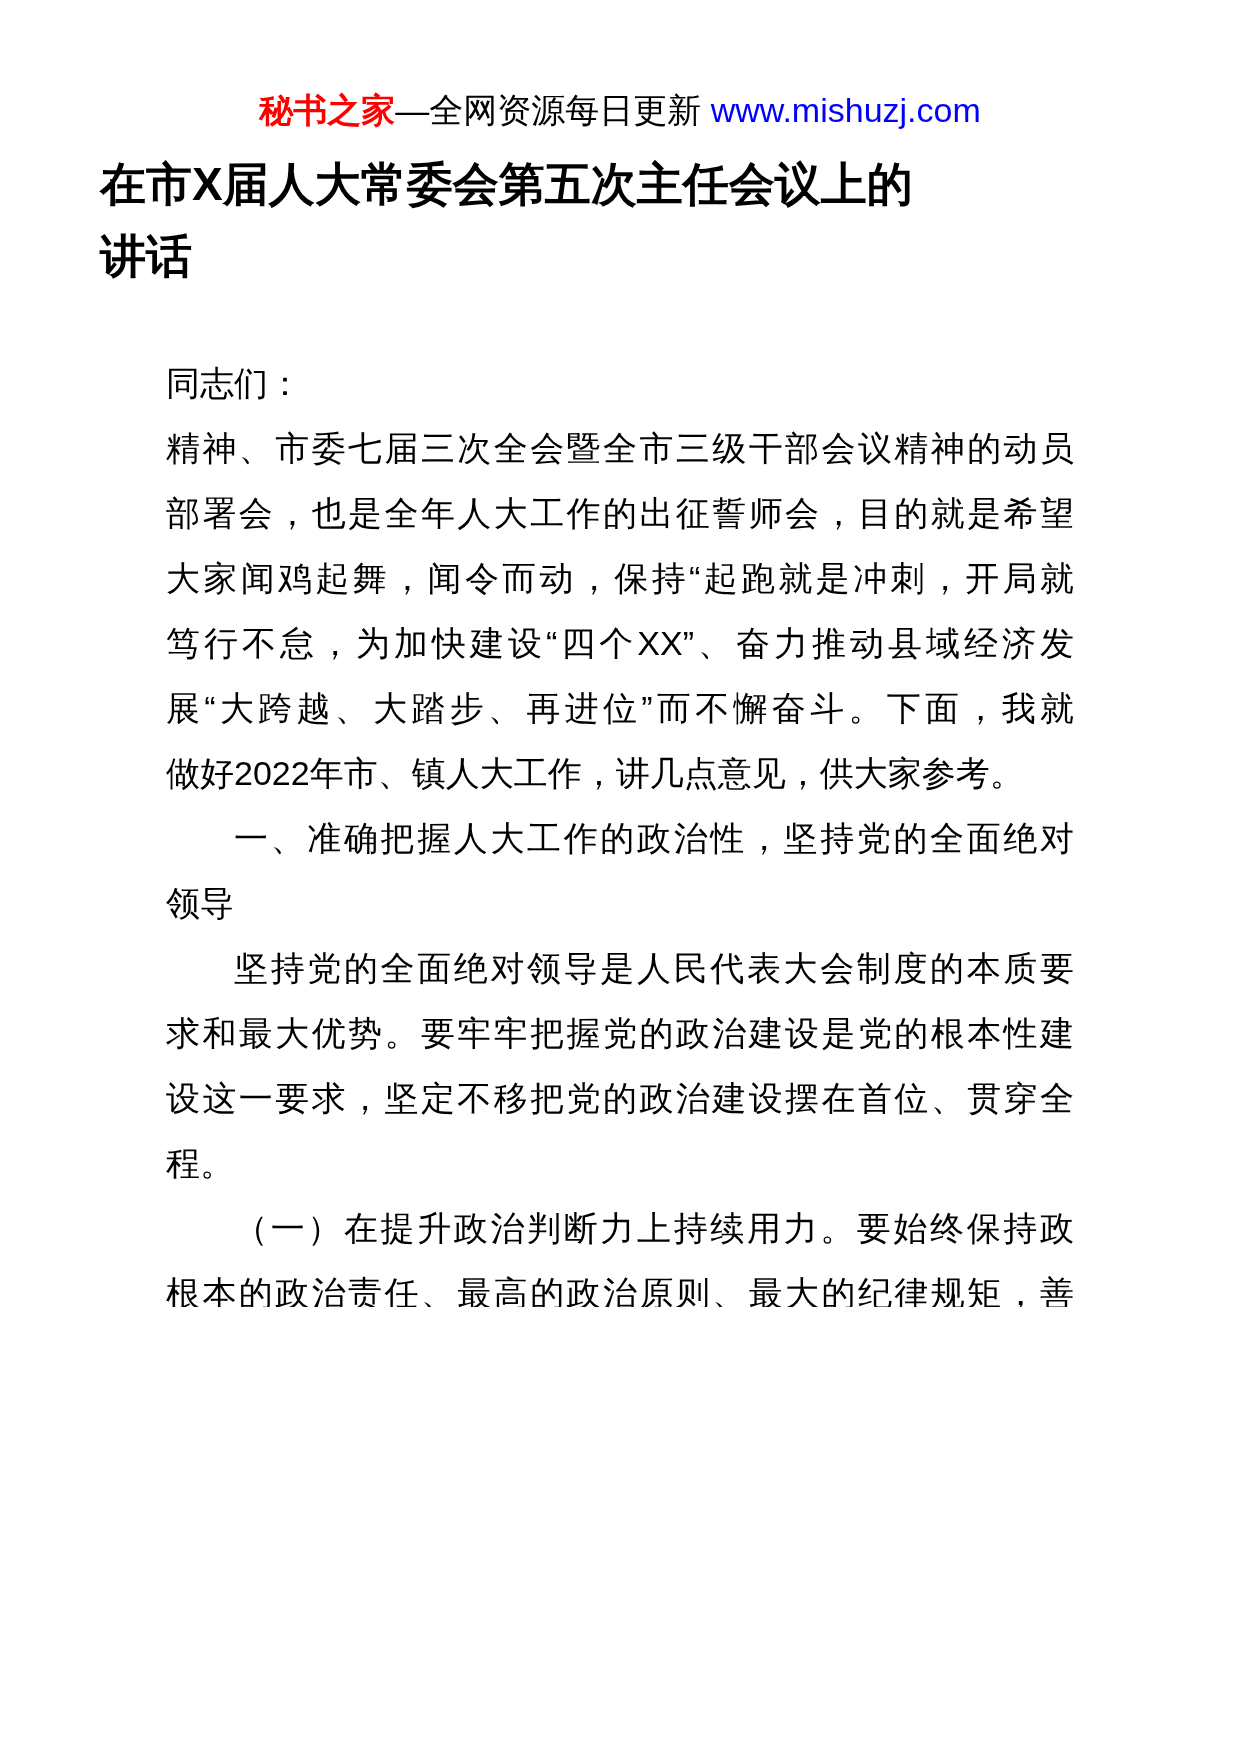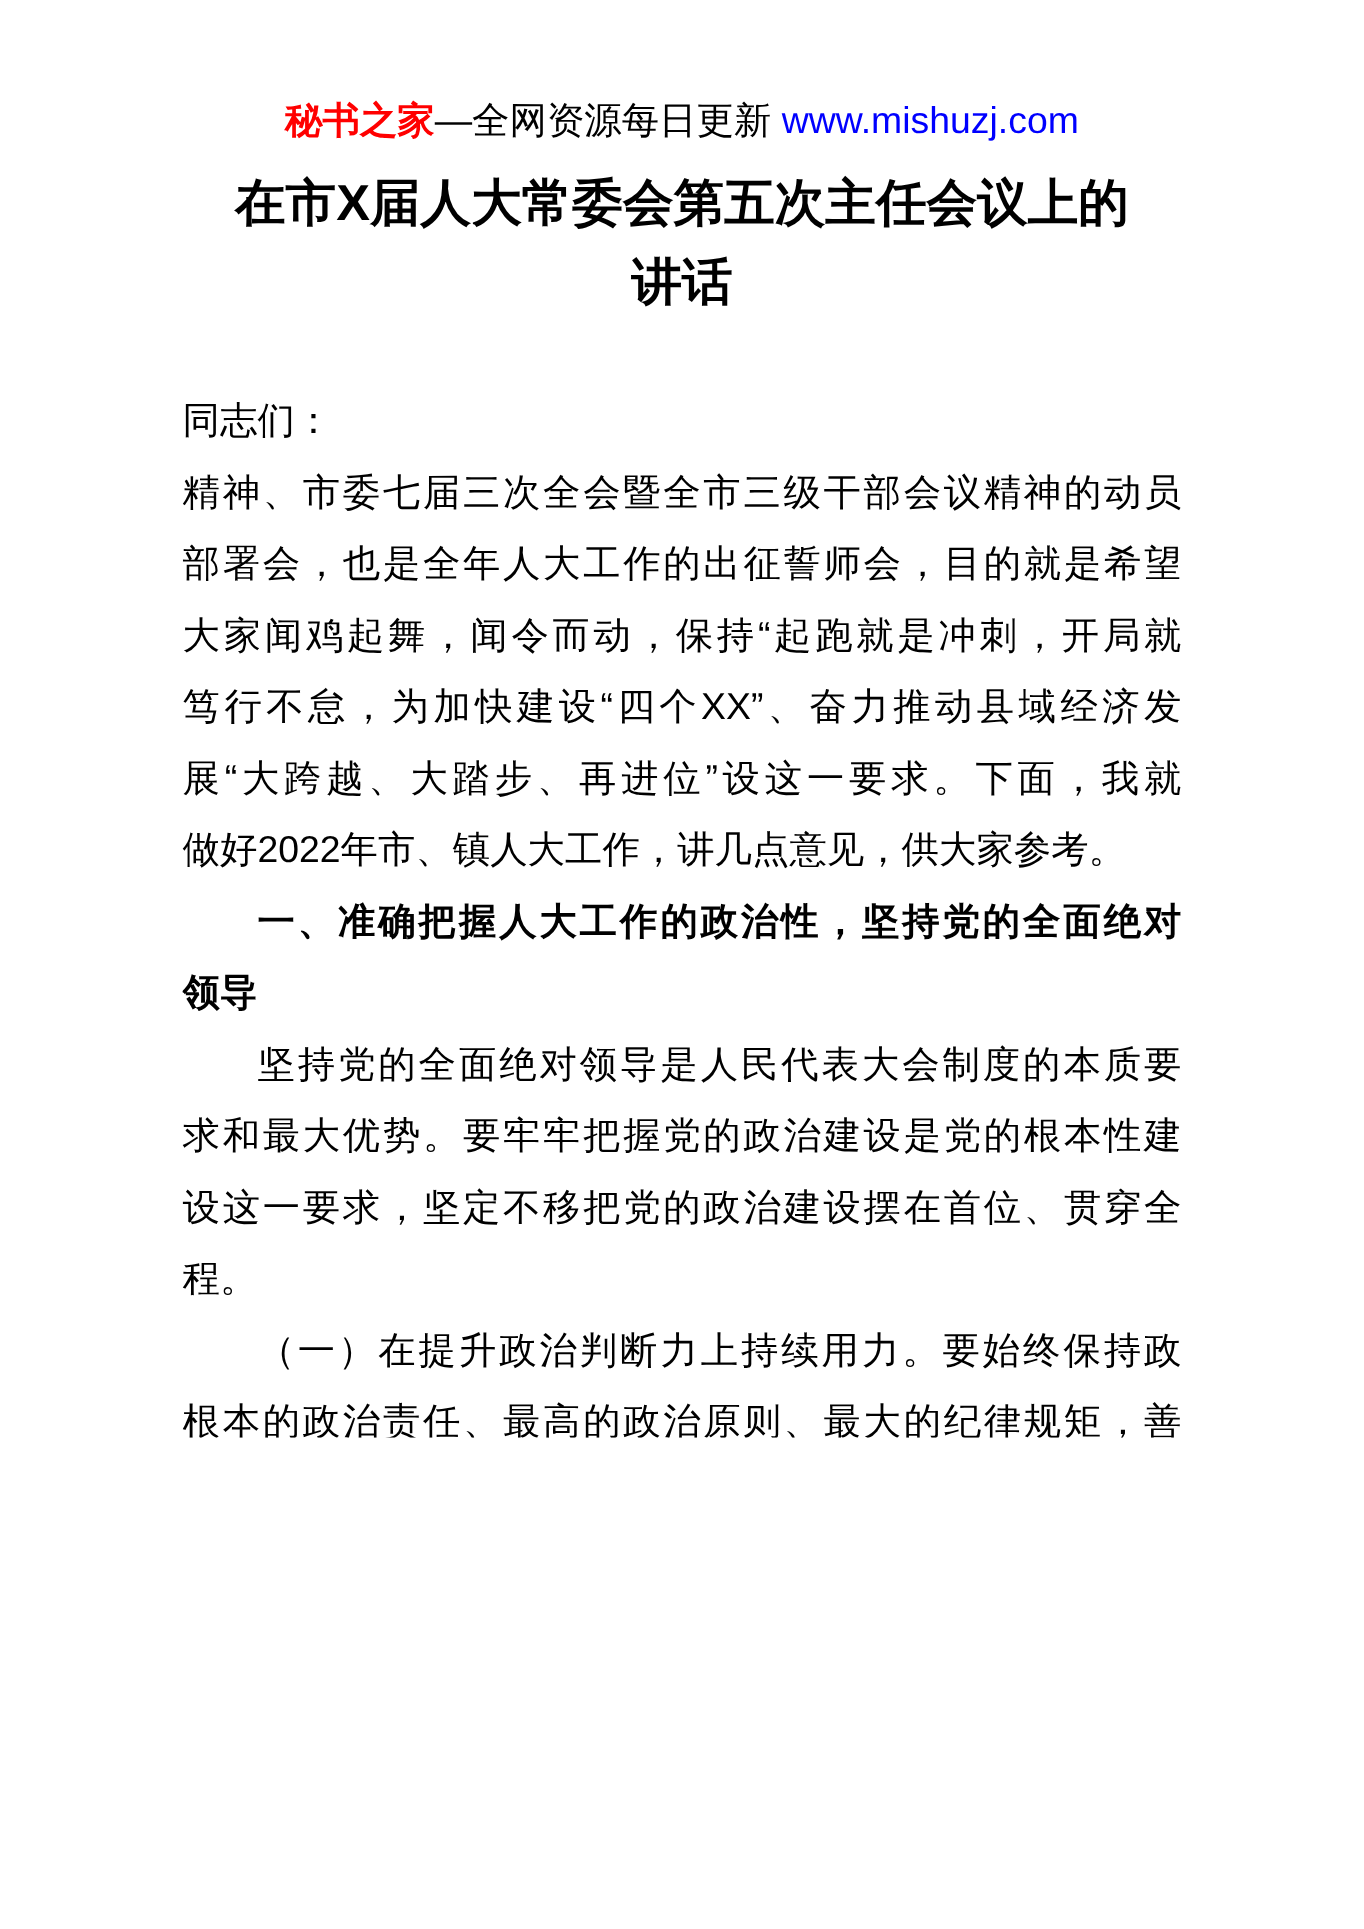--- a/index.html
+++ b/index.html
@@ -29,21 +29,21 @@
   }
   .brand {
     font-weight: 700;
   }
   .doc-title {
     position: absolute;
     top: 148px;
     left: 100px;
     right: 100px;
     margin: 0;
-    text-align: center;
+    text-align: left;
     font-size: 46px;
     line-height: 72px;
     font-weight: 700;
   }
   .content {
     position: absolute;
     top: 351px;
     left: 166px;
     width: 908px;
     font-size: 34px;
@@ -54,21 +54,21 @@
     overflow: hidden;
   }
   .jl {
     text-align: justify;
     text-align-last: justify;
   }
   .indent {
     text-indent: 2em;
   }
   .bold {
-    font-weight: 700;
+    font-weight: 400;
   }
 </style>
 </head>
 <body>
 
 <div class="page">
 
   <div class="header"><span class="brand" style="color: rgb(255, 0, 0);">秘书之家</span><span>—全网资源每日更新 </span><span class="url" style="color: rgb(0, 0, 255);">www.mishuzj.com</span></div>
 
   <h1 class="doc-title">
@@ -76,21 +76,21 @@
     <div>讲话</div>
   </h1>
 
   <div class="content">
     <div class="line">同志们：</div>
 
     <div class="line jl">精神、市委七届三次全会暨全市三级干部会议精神的动员</div>
     <div class="line jl">部署会，也是全年人大工作的出征誓师会，目的就是希望</div>
     <div class="line jl">大家闻鸡起舞，闻令而动，保持“起跑就是冲刺，开局就</div>
     <div class="line jl">笃行不怠，为加快建设“四个XX”、奋力推动县域经济发</div>
-    <div class="line jl">展“大跨越、大踏步、再进位”设这一要求。下面，我就</div>
+    <div class="line jl">展“大跨越、大踏步、再进位”而不懈奋斗。下面，我就</div>
     <div class="line">做好2022年市、镇人大工作，讲几点意见，供大家参考。</div>
 
     <div class="line jl indent bold">一、准确把握人大工作的政治性，坚持党的全面绝对</div>
     <div class="line bold">领导</div>
 
     <div class="line jl indent">坚持党的全面绝对领导是人民代表大会制度的本质要</div>
     <div class="line jl">求和最大优势。要牢牢把握党的政治建设是党的根本性建</div>
     <div class="line jl">设这一要求，坚定不移把党的政治建设摆在首位、贯穿全</div>
     <div class="line">程。</div>
 

